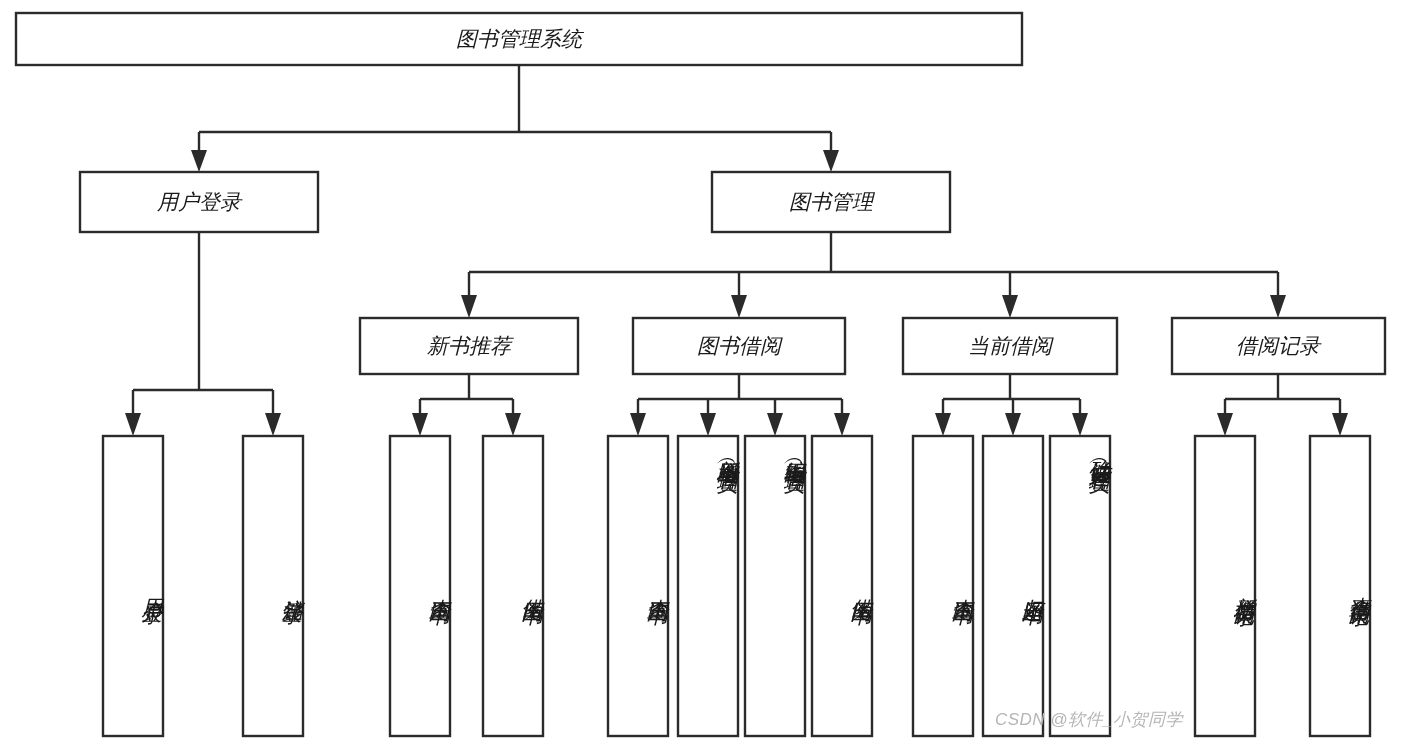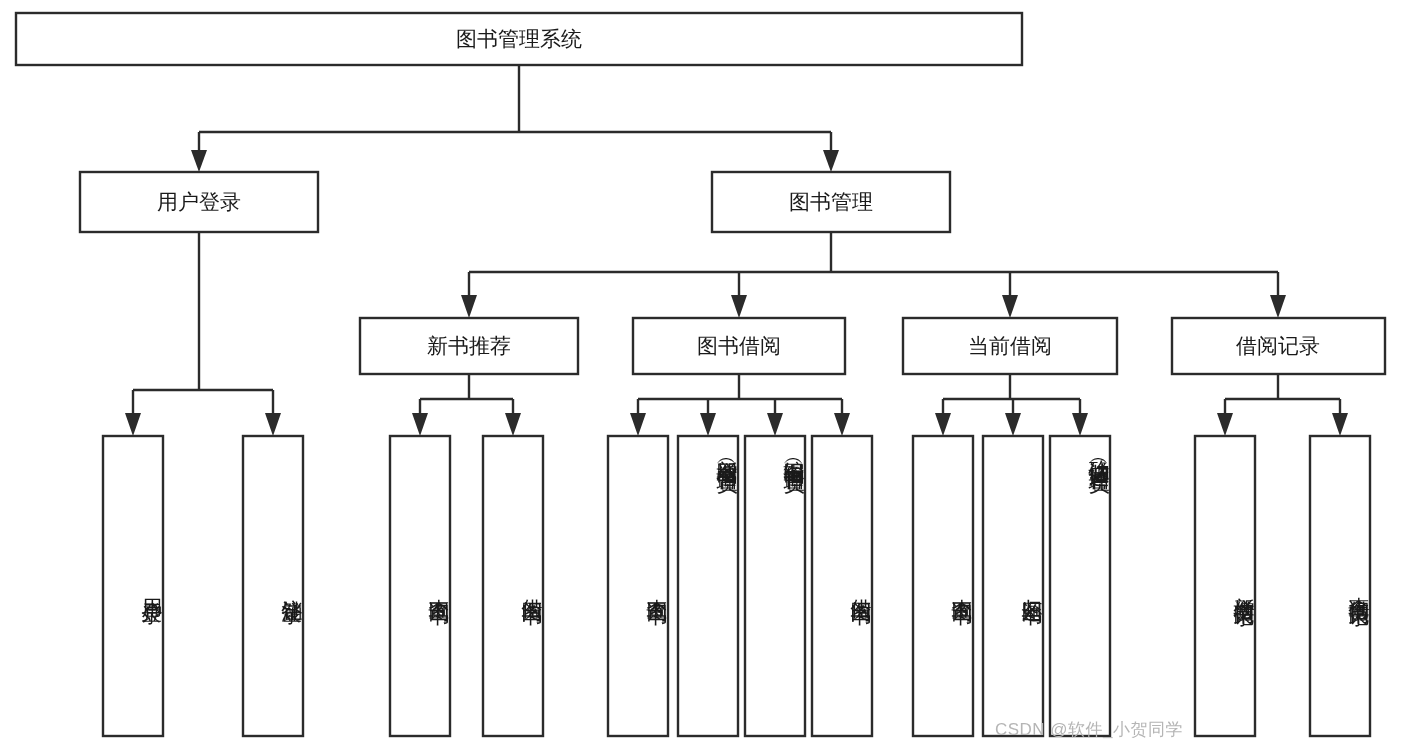--- a/index.html
+++ b/index.html
@@ -12,20 +12,21 @@
     width: 1405px;
     height: 747px;
     font-family: "Liberation Sans", "DejaVu Sans", sans-serif;
     overflow: hidden;
   }
   #diagram-root {
     position: relative;
     width: 1191px;
     height: 747px;
     background: #ffffff;
+    font-style: italic;
   }
   svg#flow-svg {
     position: absolute;
     left: 0;
     top: 0;
     width: 1405px;
     height: 747px;
     display: block;
   }
   .node-box {
@@ -72,21 +73,21 @@
     pointer-events: none;
     display: flex;
     justify-content: center;
   }
   .leaf-label.top-aligned {
     justify-content: flex-start;
   }
   .watermark {
     position: absolute;
     right: 8px;
-    bottom: 6px;
+    bottom: 16px;
     font-family: "Liberation Sans", "DejaVu Sans", sans-serif;
     font-size: 17px;
     color: #b5b5b5;
     letter-spacing: 0.5px;
     white-space: nowrap;
   }
 </style>
 </head>
 <body>
 

